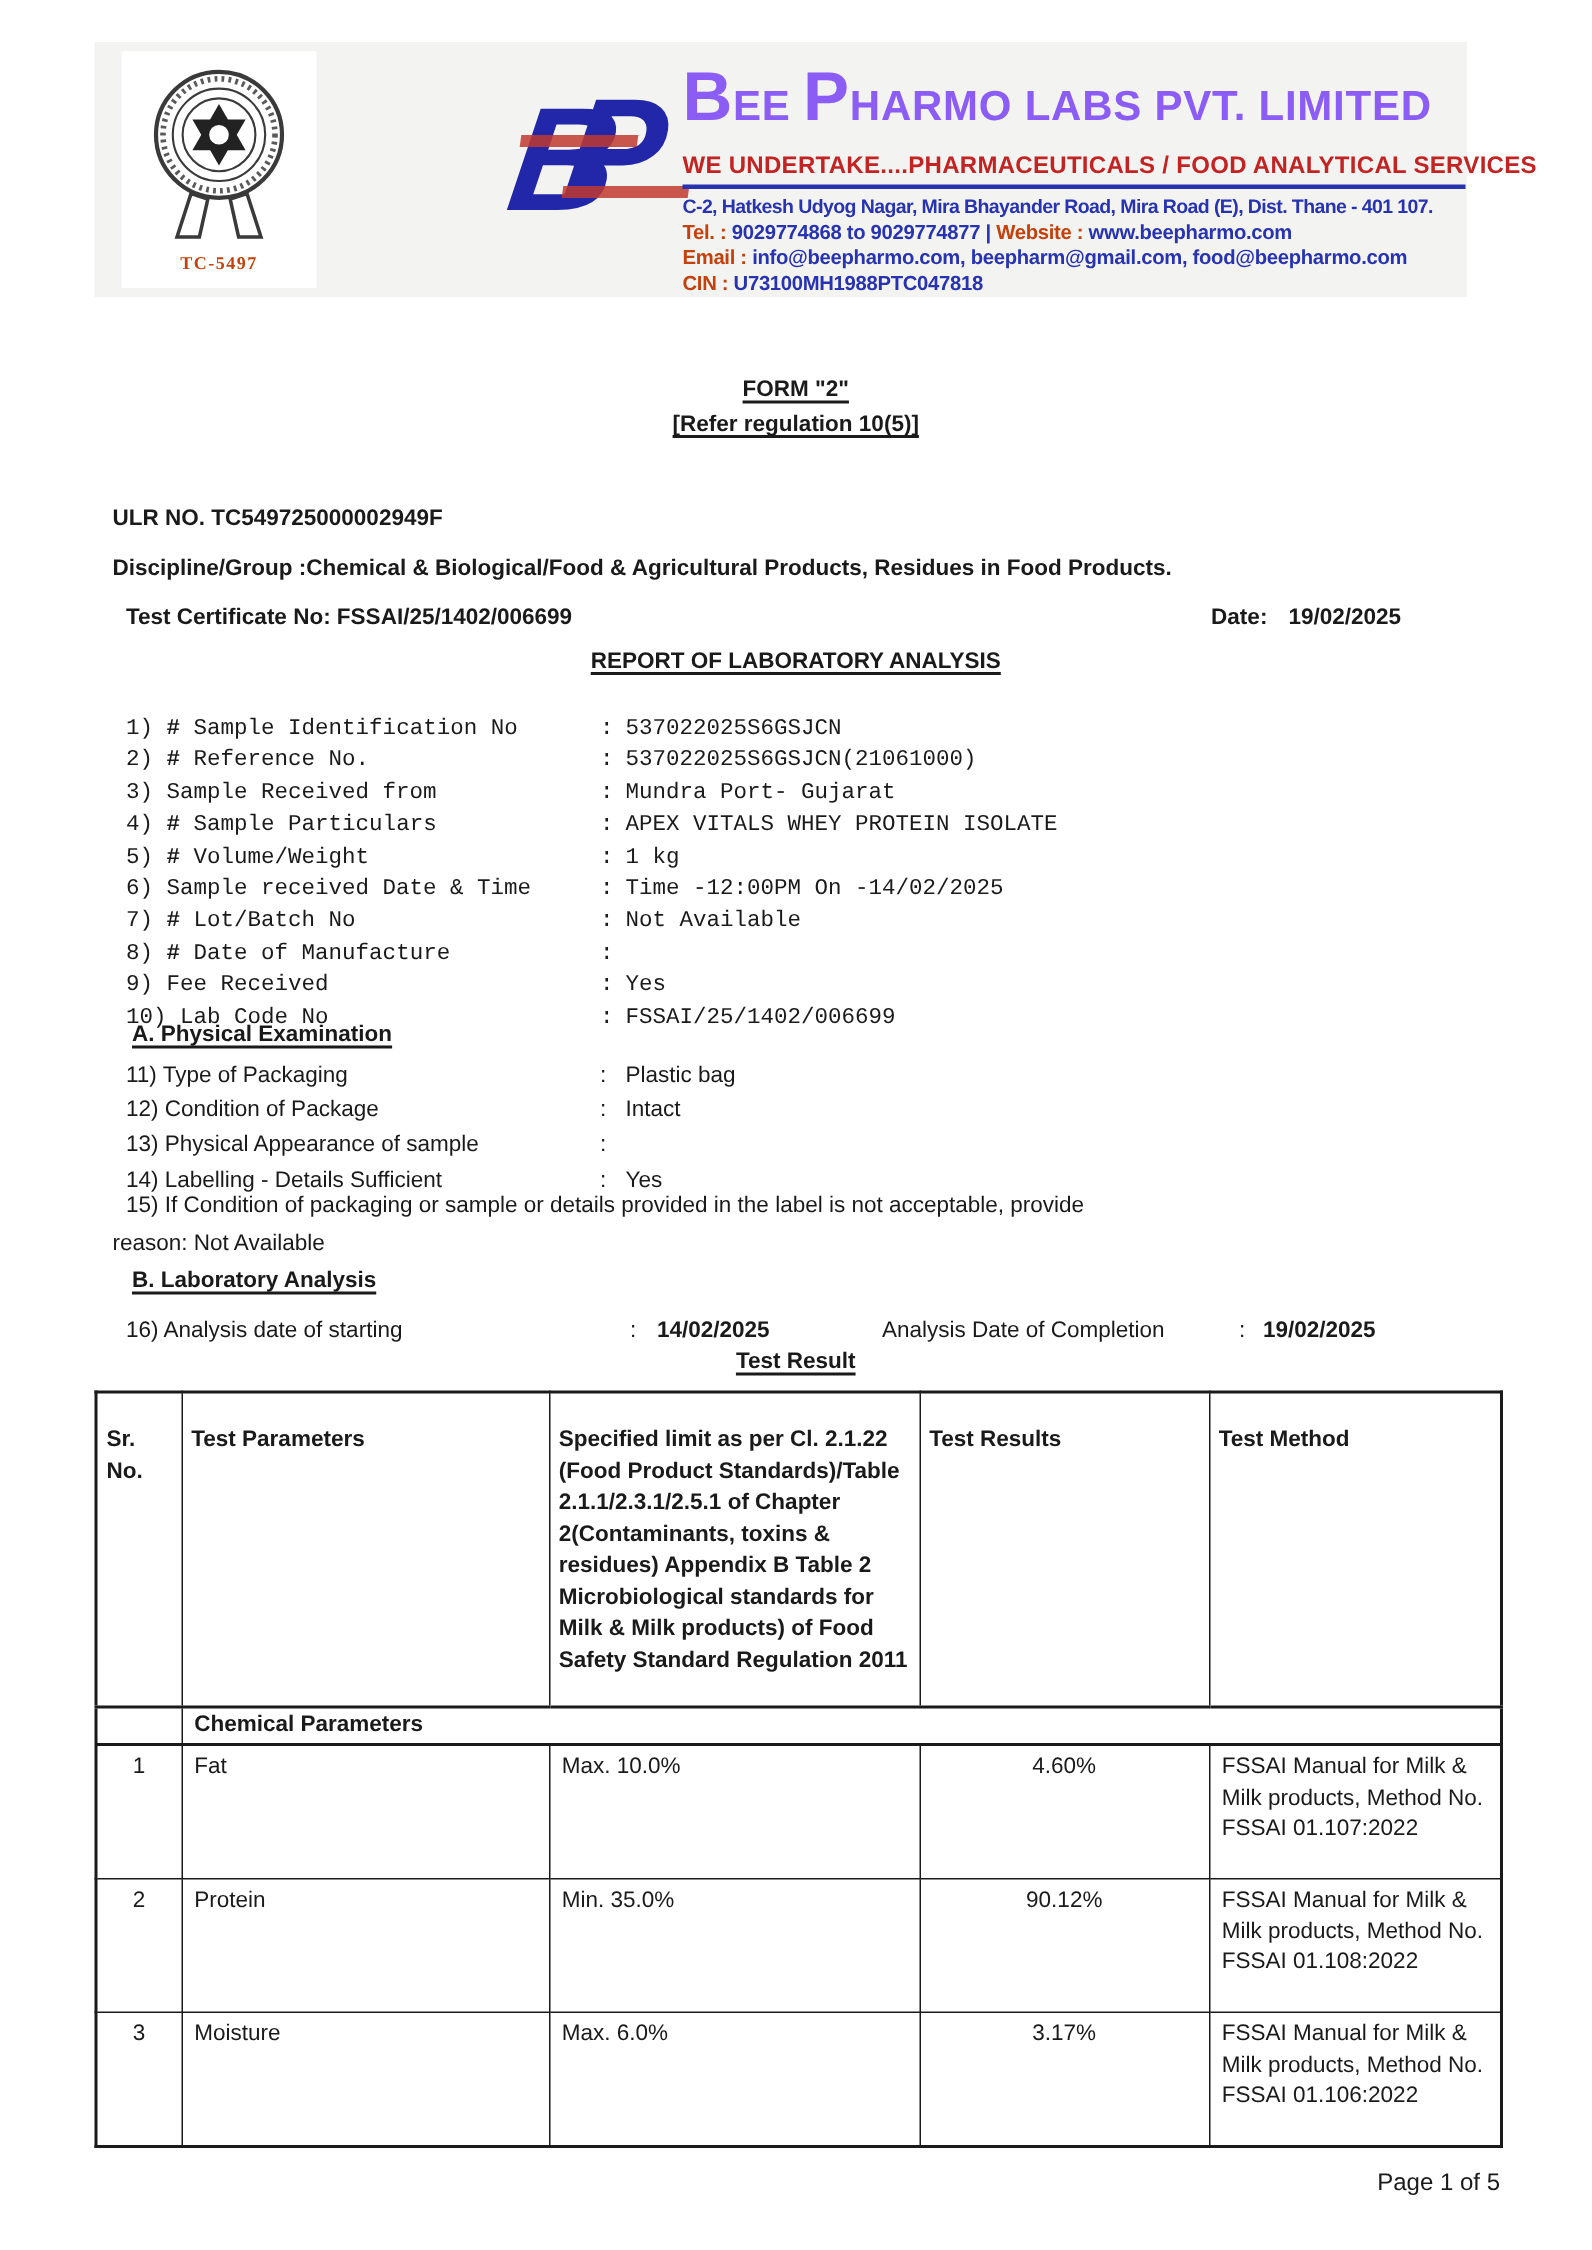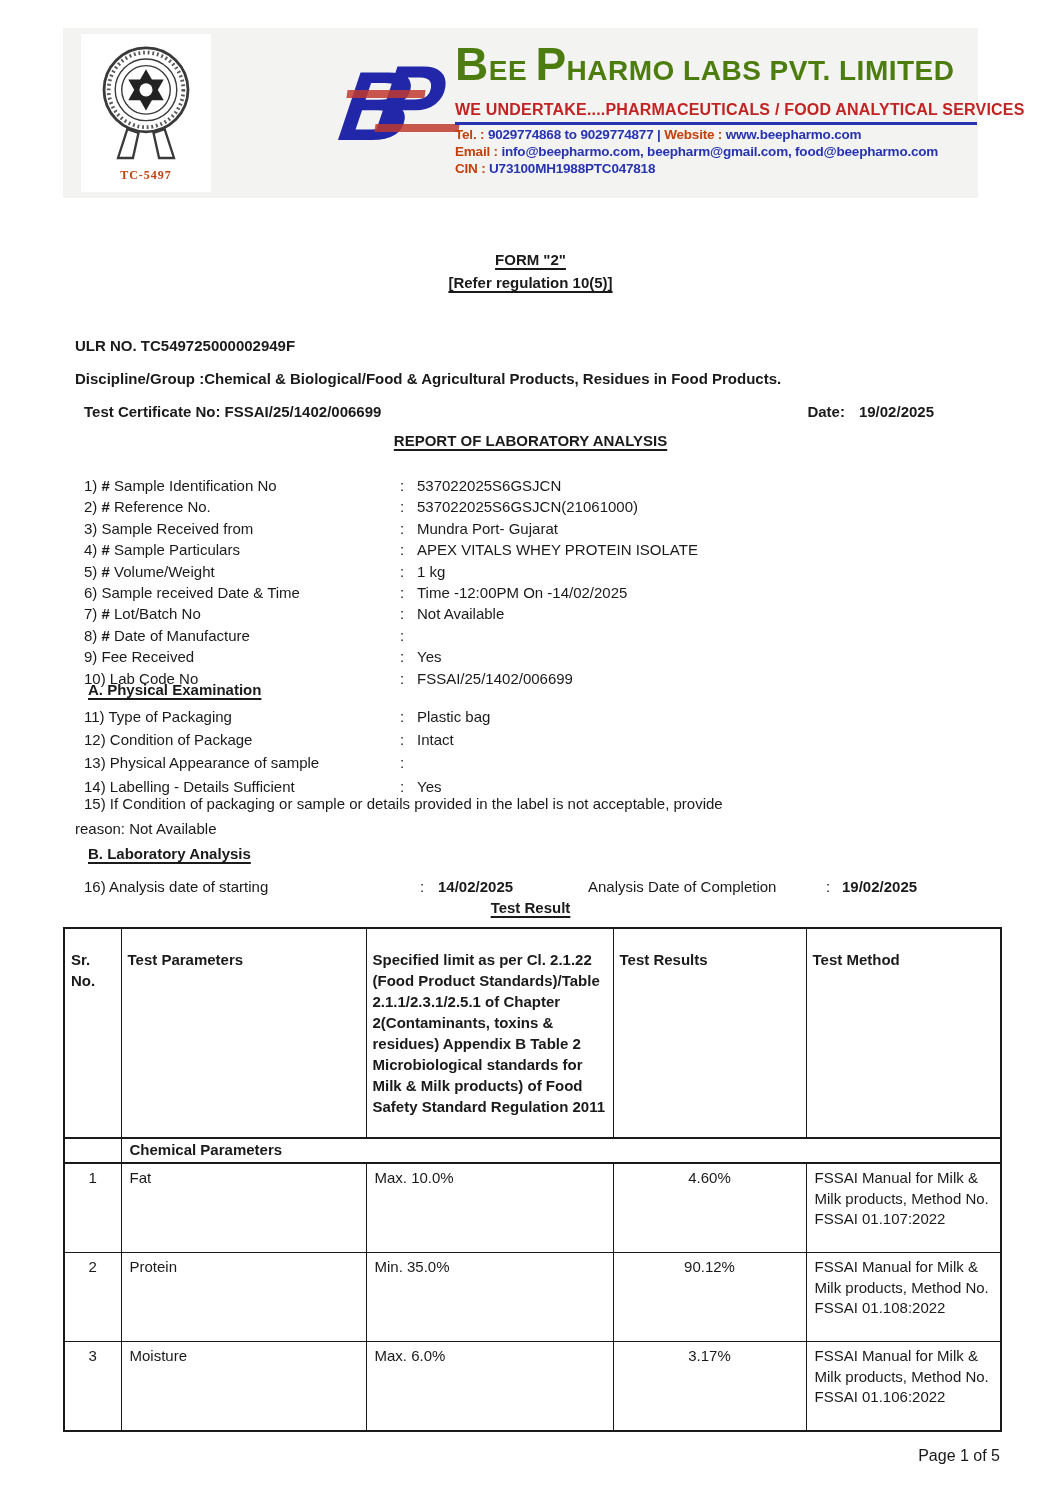--- a/index.html
+++ b/index.html
@@ -18,41 +18,41 @@
 
   .bp-logo { position:absolute; left:278px; top:18px; width:130px; height:140px;
              font-style:italic; font-weight:bold; color:#2127a8; }
   .bp-logo .bp-b, .bp-logo .bp-p { font-size:98px; line-height:120px; display:inline-block; transform:skewX(-8deg); }
   .bp-logo .bp-p { margin-left:-34px; position:relative; top:-6px; }
   .bp-stripe { position:absolute; height:8px; background:#c03a30; opacity:.85; transform:skewX(-8deg); }
   .bp-stripe.s1 { left:6px; top:44px; width:78px; }
   .bp-stripe.s2 { left:34px; top:78px; width:84px; }
 
   .company { position:absolute; left:392px; top:12px; width:522px; }
-  .company-name { color:#4d7c0f; font-weight:bold; white-space:nowrap; line-height:48px; letter-spacing:.5px; }
+  .company-name { color:#8b5cf6; font-weight:bold; white-space:nowrap; line-height:48px; letter-spacing:.5px; }
   .company-name .cap { font-size:46px; }
   .company-name .small { font-size:28px; }
   .tagline { margin-top:2px; color:#c22323; font-weight:bold; font-size:16px; letter-spacing:.2px;
              border-bottom:3px solid #2733b0; padding-bottom:3px; white-space:nowrap; }
   .addr { margin-top:4px; color:#2733b0; font-weight:bold; font-size:13px; letter-spacing:-0.4px; white-space:nowrap; }
   .contact-line { margin-top:2px; font-size:13.5px; font-weight:bold; letter-spacing:-0.2px; white-space:nowrap; }
   .red { color:#c2410c; }
   .blue { color:#2733b0; }
 
   
   .titles { position:absolute; left:0; top:248px; width:100%; text-align:center; font-size:15px; line-height:23px; }
   .meta-ulr { position:absolute; left:75px; top:337px; font-size:15px; }
   .meta-disc { position:absolute; left:75px; top:370px; font-size:15px; }
   .cert-row { position:absolute; left:84px; top:403px; width:850px; display:flex; justify-content:space-between; font-size:15px; }
   .cert-date span { display:inline-block; }
   .cert-date .gap { width:14px; }
   .report-h { position:absolute; left:0; top:432px; width:100%; text-align:center; font-size:15px; }
 
   
-  .s-items { position:absolute; left:84px; top:477px; width:910px; font-size:15px; }
+  .s-items { position:absolute; left:84px; top:477px; width:910px; font-size:15px;font-family:Liberation Mono, monospace; }
   .s-item { display:flex; height:21.4px; align-items:flex-start; }
   .p-items { position:absolute; left:84px; top:708px; width:910px; font-size:15px; }
   .p-item { display:flex; height:23.2px; align-items:flex-start; }
   .ilabel { width:316px; flex:none; }
   .icolon { width:17px; flex:none; }
   .ivalue { flex:1; }
   .sec-h { position:absolute; left:88px; font-size:15px; }
   .h-phys { top:681px; }
   .h-lab  { top:845px; }
   .note1 { position:absolute; left:84px; top:795px; font-size:15px; }
@@ -106,20 +106,21 @@
 
     <div class="bp-logo">
       <span class="bp-b">B</span><span class="bp-p">P</span>
       <i class="bp-stripe s1"></i>
       <i class="bp-stripe s2"></i>
     </div>
 
     <div class="company">
       <div class="company-name"><span class="cap">B</span><span class="small">EE </span><span class="cap">P</span><span class="small">HARMO LABS PVT. LIMITED</span></div>
       <div class="tagline">WE UNDERTAKE....PHARMACEUTICALS / FOOD ANALYTICAL SERVICES</div>
+      <div class="addr">C-2, Hatkesh Udyog Nagar, Mira Bhayander Road, Mira Road (E), Dist. Thane - 401 107.</div>
       <div class="contact-line">
         <span class="red">Tel. :</span>
         <span class="blue">9029774868 to 9029774877</span>
         <span class="blue">|</span>
         <span class="red">Website :</span>
         <span class="blue">www.beepharmo.com</span>
       </div>
       <div class="contact-line">
         <span class="red">Email :</span>
         <span class="blue">info@beepharmo.com, beepharm@gmail.com, food@beepharmo.com</span>

